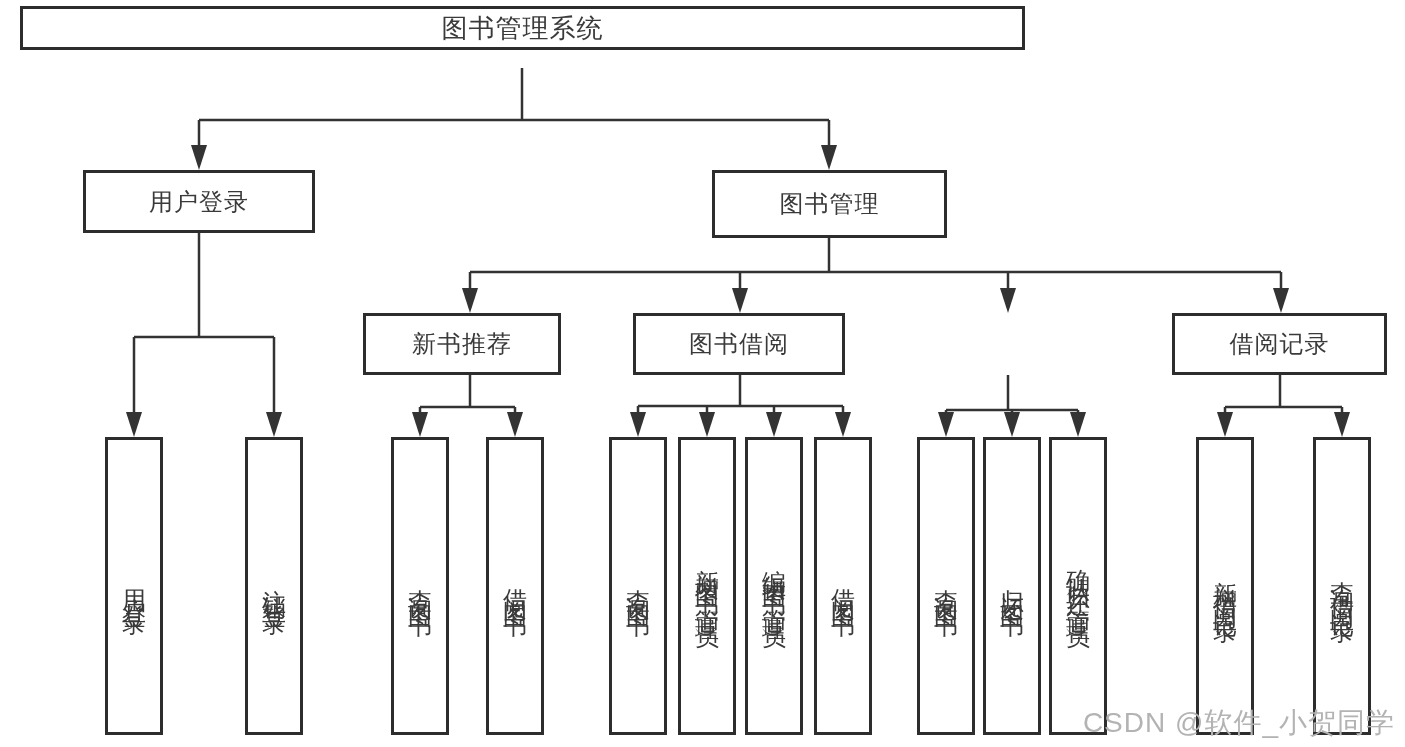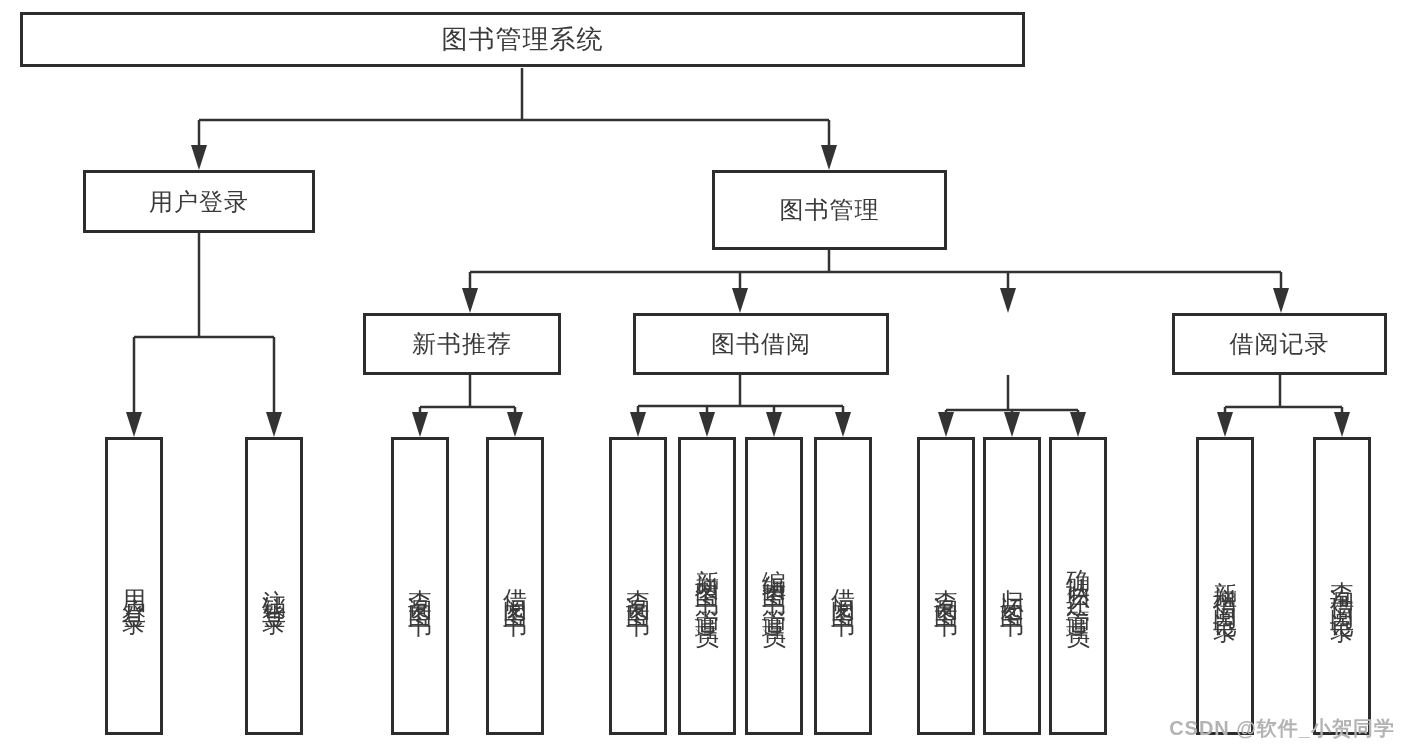--- a/index.html
+++ b/index.html
@@ -38,26 +38,25 @@
     writing-mode: vertical-rl;
     text-orientation: mixed;
     font-size: 24px;
     letter-spacing: 8px;
     line-height: 1;
   }
   .watermark {
     position: absolute;
     right: 10px;
     bottom: 5px;
-    font-size: 20px;
+    font-size: 28px;
     color: #b3b3b3;
     letter-spacing: 1px;
     z-index: 2;
     white-space: nowrap;
-    font-weight: bold;
   }
 </style>
 </head>
 <body>
 
 <div class="canvas">
 
   <svg class="wires" viewBox="0 0 1405 747" xmlns="http://www.w3.org/2000/svg">
     <g stroke="#333333" stroke-width="2.5" fill="none">
 
@@ -120,35 +119,35 @@
       <polygon points="766,412 782,412 774,437"></polygon>
       <polygon points="835,412 851,412 843,437"></polygon>
       <polygon points="938,412 954,412 946,437"></polygon>
       <polygon points="1004,412 1020,412 1012,437"></polygon>
       <polygon points="1070,412 1086,412 1078,437"></polygon>
       <polygon points="1217,412 1233,412 1225,437"></polygon>
       <polygon points="1334,412 1350,412 1342,437"></polygon>
     </g>
   </svg>
 
-  <div class="box h root" style="left:20px; top:12px; width:1005px; height:55px">
+  <div class="box h root" style="left:20px; top:6px; width:1005px; height:44px">
     <span>图书管理系统</span>
   </div>
 
   <div class="box h" style="left:83px; top:170px; width:232px; height:63px">
     <span>用户登录</span>
   </div>
-  <div class="box h" style="left:712px; top:170px; width:235px; height:80px">
+  <div class="box h" style="left:712px; top:170px; width:235px; height:68px">
     <span>图书管理</span>
   </div>
 
   <div class="box h" style="left:363px; top:313px; width:198px; height:62px">
     <span>新书推荐</span>
   </div>
-  <div class="box h" style="left:633px; top:313px; width:256px; height:62px">
+  <div class="box h" style="left:633px; top:313px; width:212px; height:62px">
     <span>图书借阅</span>
   </div>
   <div class="box h" style="left:1172px; top:313px; width:215px; height:62px">
     <span>借阅记录</span>
   </div>
 
   <div class="box v" style="left:105px; top:437px; width:58px; height:298px">
     <span>用户登录</span>
   </div>
   <div class="box v" style="left:245px; top:437px; width:58px; height:298px">

